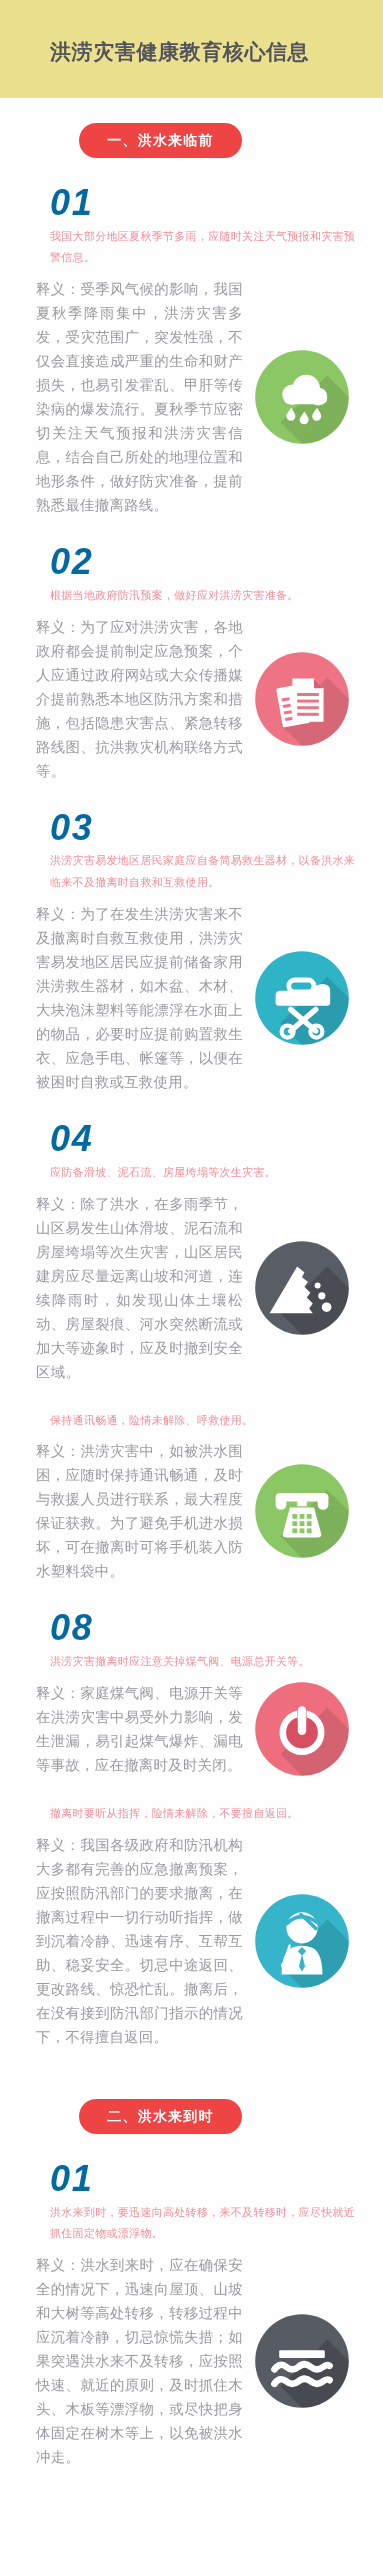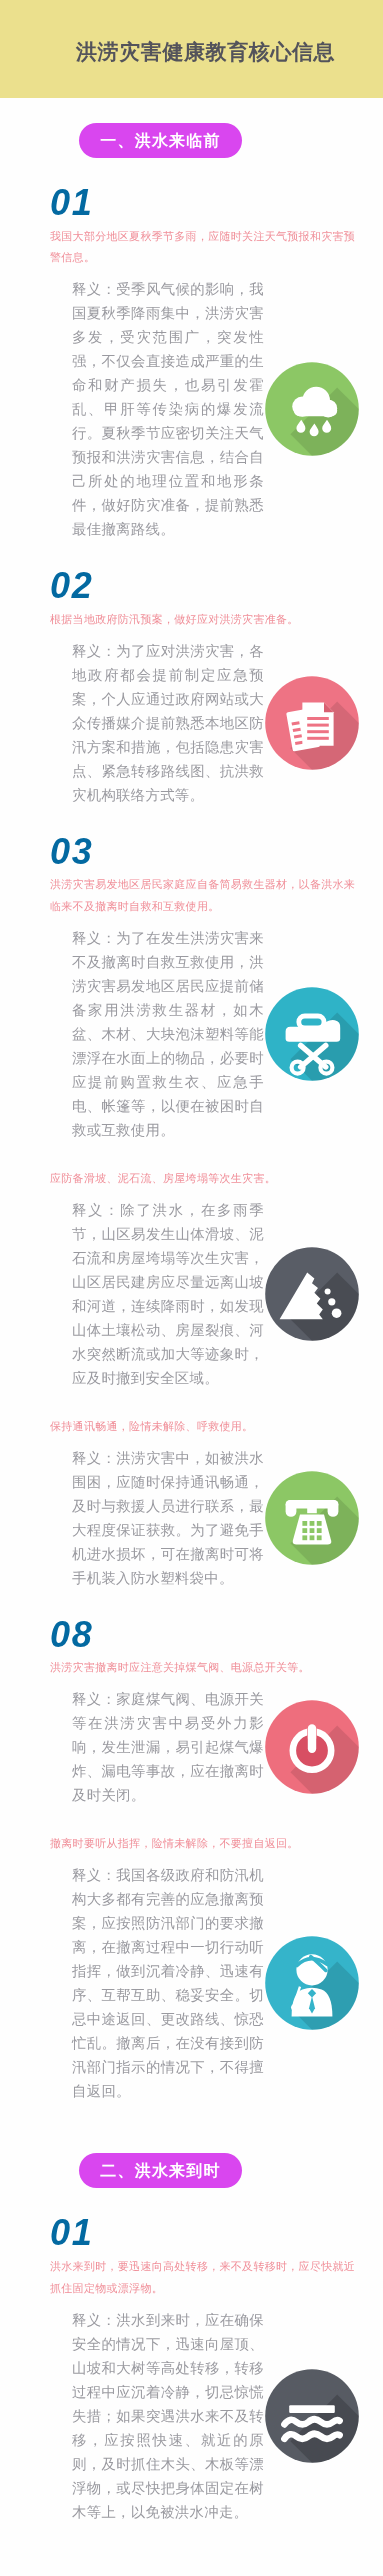--- a/index.html
+++ b/index.html
@@ -3,39 +3,39 @@
 <meta charset="utf-8">
 <style>
   html,body{margin:0;padding:0;background:#ffffff;}
   .page{
     width:384px;min-height:2576px;background:#fefefe;
     font-family:"Liberation Sans", sans-serif;
     overflow:hidden;position:relative;
   }
   .header{height:98px;background:#ebe08d;}
   .title{
-    padding:38px 12px 0 76px;font-size:21px;font-weight:bold;
+    padding:38px 12px 0 50px;font-size:21px;font-weight:bold;
     color:#53535b;letter-spacing:0.6px;
   }
   .pill{
-    width:163px;height:35px;border-radius:17.4px;background:#d946ef;
-    color:#ffffff;font-size:16px;font-weight:bold;text-align:center;
+    width:163px;height:35px;border-radius:17.4px;background:#ef4444;
+    color:#ffffff;font-size:14px;font-weight:bold;text-align:center;
     line-height:35px;letter-spacing:1.2px;margin:25px 0 0 79px;
   }
   .pill.second{margin-top:50px;}
   .item{margin-top:26px;}
   .num{
     margin:0 0 3.6px 50px;font-size:36px;line-height:38px;
     font-style:italic;font-weight:bold;color:#0369a1;letter-spacing:1.8px;
   }
   .headline{
     margin:0 27.6px 8.4px 50px;font-size:11px;line-height:21.6px;
     color:#f08e98;letter-spacing:0.3px;
   }
-  .row{display:flex;align-items:center;margin:0 0 0 72px;justify-content:flex-end;}
+  .row{display:flex;align-items:center;margin:0 0 0 36px;justify-content:flex-end;}
   .body{
     width:207px;font-size:14.4px;line-height:24px;color:#9a9aa0;
     text-align:justify;letter-spacing:0.3px;
   }
   .iconbox{flex:1;display:flex;justify-content:center;padding-right:24px;}
   .iconbox svg{display:block;}
 </style>
 </head>
 <body>
 
@@ -150,20 +150,21 @@
    <circle cx="56" cy="136" r="10" fill="none" stroke="#fff" stroke-width="7"></circle>
    <circle cx="104" cy="136" r="10" fill="none" stroke="#fff" stroke-width="7"></circle>
               </g>
  </svg>
           </div>
         </div>
     </div>
   </div>
 
   <div class="item">
+    <div class="num">04</div>
     <div class="headline">应防备滑坡、泥石流、房屋垮塌等次生灾害。</div>
     <div class="row">
       <div class="body">释义：除了洪水，在多雨季节，山区易发生山体滑坡、泥石流和房屋垮塌等次生灾害，山区居民建房应尽量远离山坡和河道，连续降雨时，如发现山体土壤松动、房屋裂痕、河水突然断流或加大等迹象时，应及时撤到安全区域。</div>
       <div class="iconbox">
           <div>
             <svg viewBox="0 0 160 160" width="96" height="96">
    <defs>
                 <clipPath id="clip3">
                   <circle cx="80" cy="80" r="78"></circle>
                 </clipPath>

